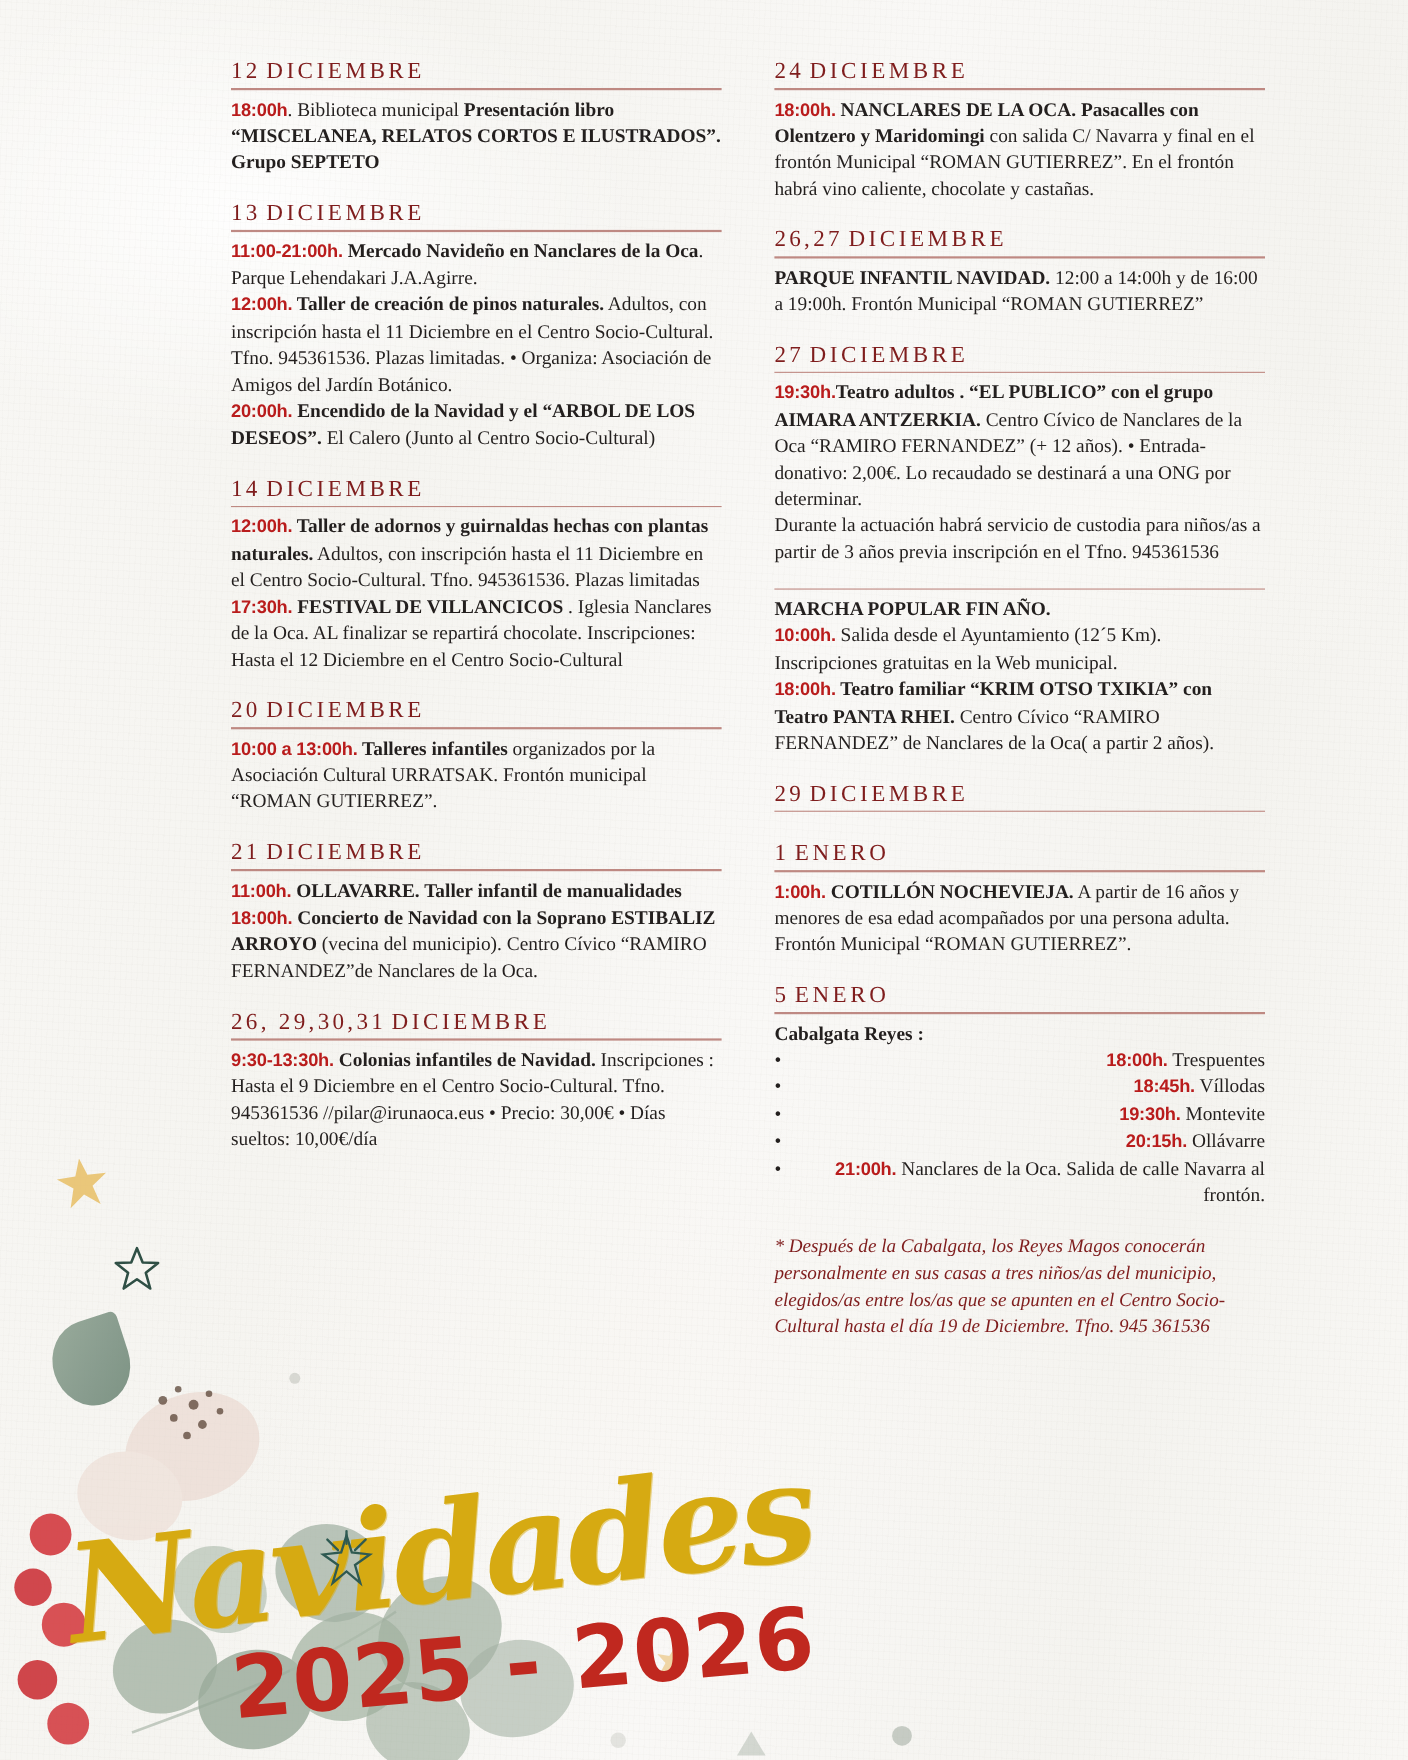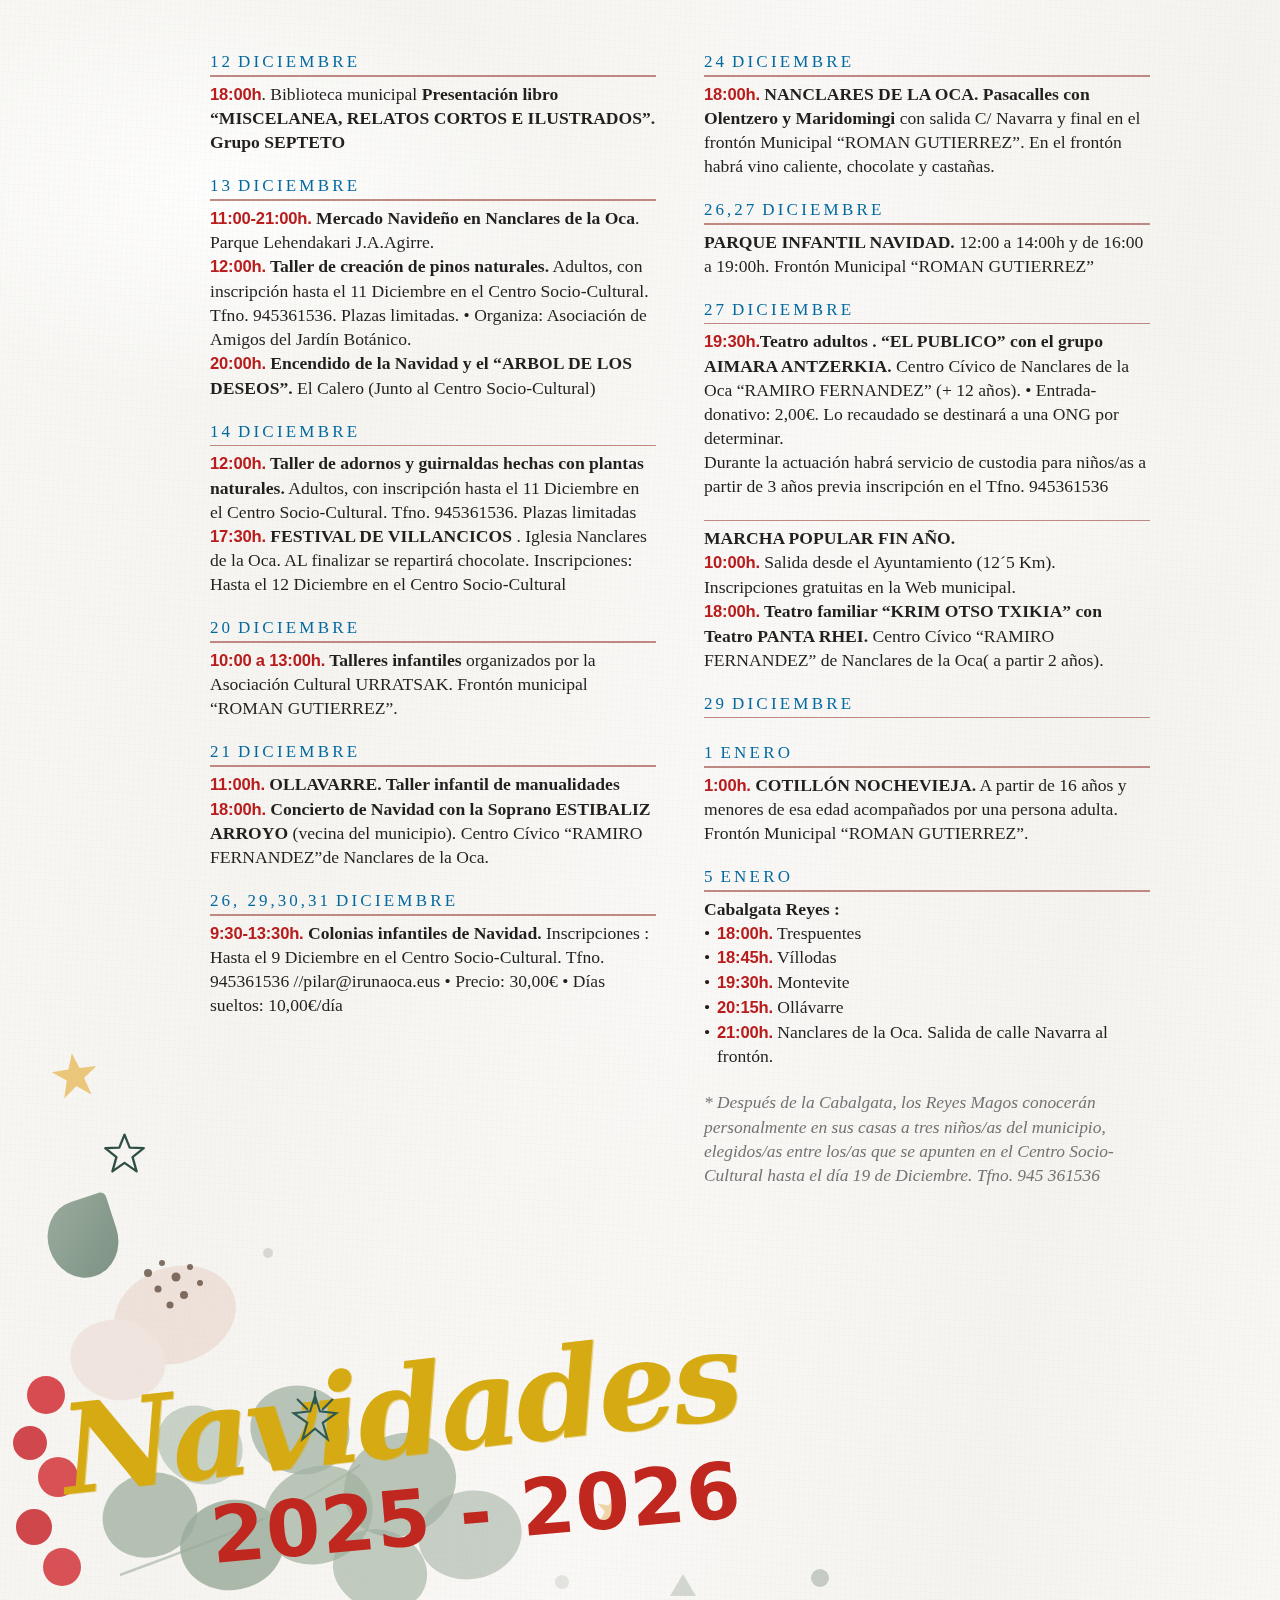--- a/index.html
+++ b/index.html
@@ -43,22 +43,22 @@
     gap: 30px;
     padding: 0 152px 0 210px;
     z-index: 5;
   }
   .col { width: 446px; flex: 0 0 446px; }
   .col-right { margin-left: 18px; }
 
   
   .block { margin-bottom: 2px; }
   .date-head {
-    color: #0369a1;
-    font-size: 17px;
+    color: #7f1d1d;
+    font-size: 21px;
     letter-spacing: 2.4px;
     font-weight: 400;
     padding-bottom: 3px;
     white-space: nowrap;
   }
   .date-head .daynum { letter-spacing: 3px; }
   .date-head .month  { letter-spacing: 3.2px; margin-left: 5px; }
   .rule {
     height: 1.5px;
     background: #b4766e;
@@ -72,41 +72,41 @@
     line-height: 1.365;
     color: #231f1e;
     text-align: left;
     margin-bottom: 0;
   }
   .time   { color: #b91c1c; font-weight: bold; font-family: "Liberation Sans", sans-serif; font-size: 16.6px; letter-spacing: -0.2px; }
   .b      { font-weight: bold; }
   .reg    { font-weight: normal; margin-top: 16px; }
   .gap-md { height: 20px; }
 
-  .bullets { margin-top: 0; }
+  .bullets { margin-top: 0; text-align: right; }
   .bullets .bl {
     font-size: 17.6px;
     line-height: 1.37;
     color: #231f1e;
     text-indent: 0;
     padding-left: 13px;
     position: relative;
   }
   .bullets .bl::before {
     content: "•";
     position: absolute;
     left: 0;
     color: #231f1e;
   }
 
   .footnote {
     font-style: italic;
     font-size: 17.4px;
     line-height: 1.4;
-    color: #737373;
+    color: #7f1d1d;
     margin-top: 22px;
   }
 
   
   .deco { position: absolute; z-index: 2; pointer-events: none; }
 
   .star-gold {
     left: 52px; top: 1053px;
     width: 46px; height: 46px;
     background: #e8c270;

